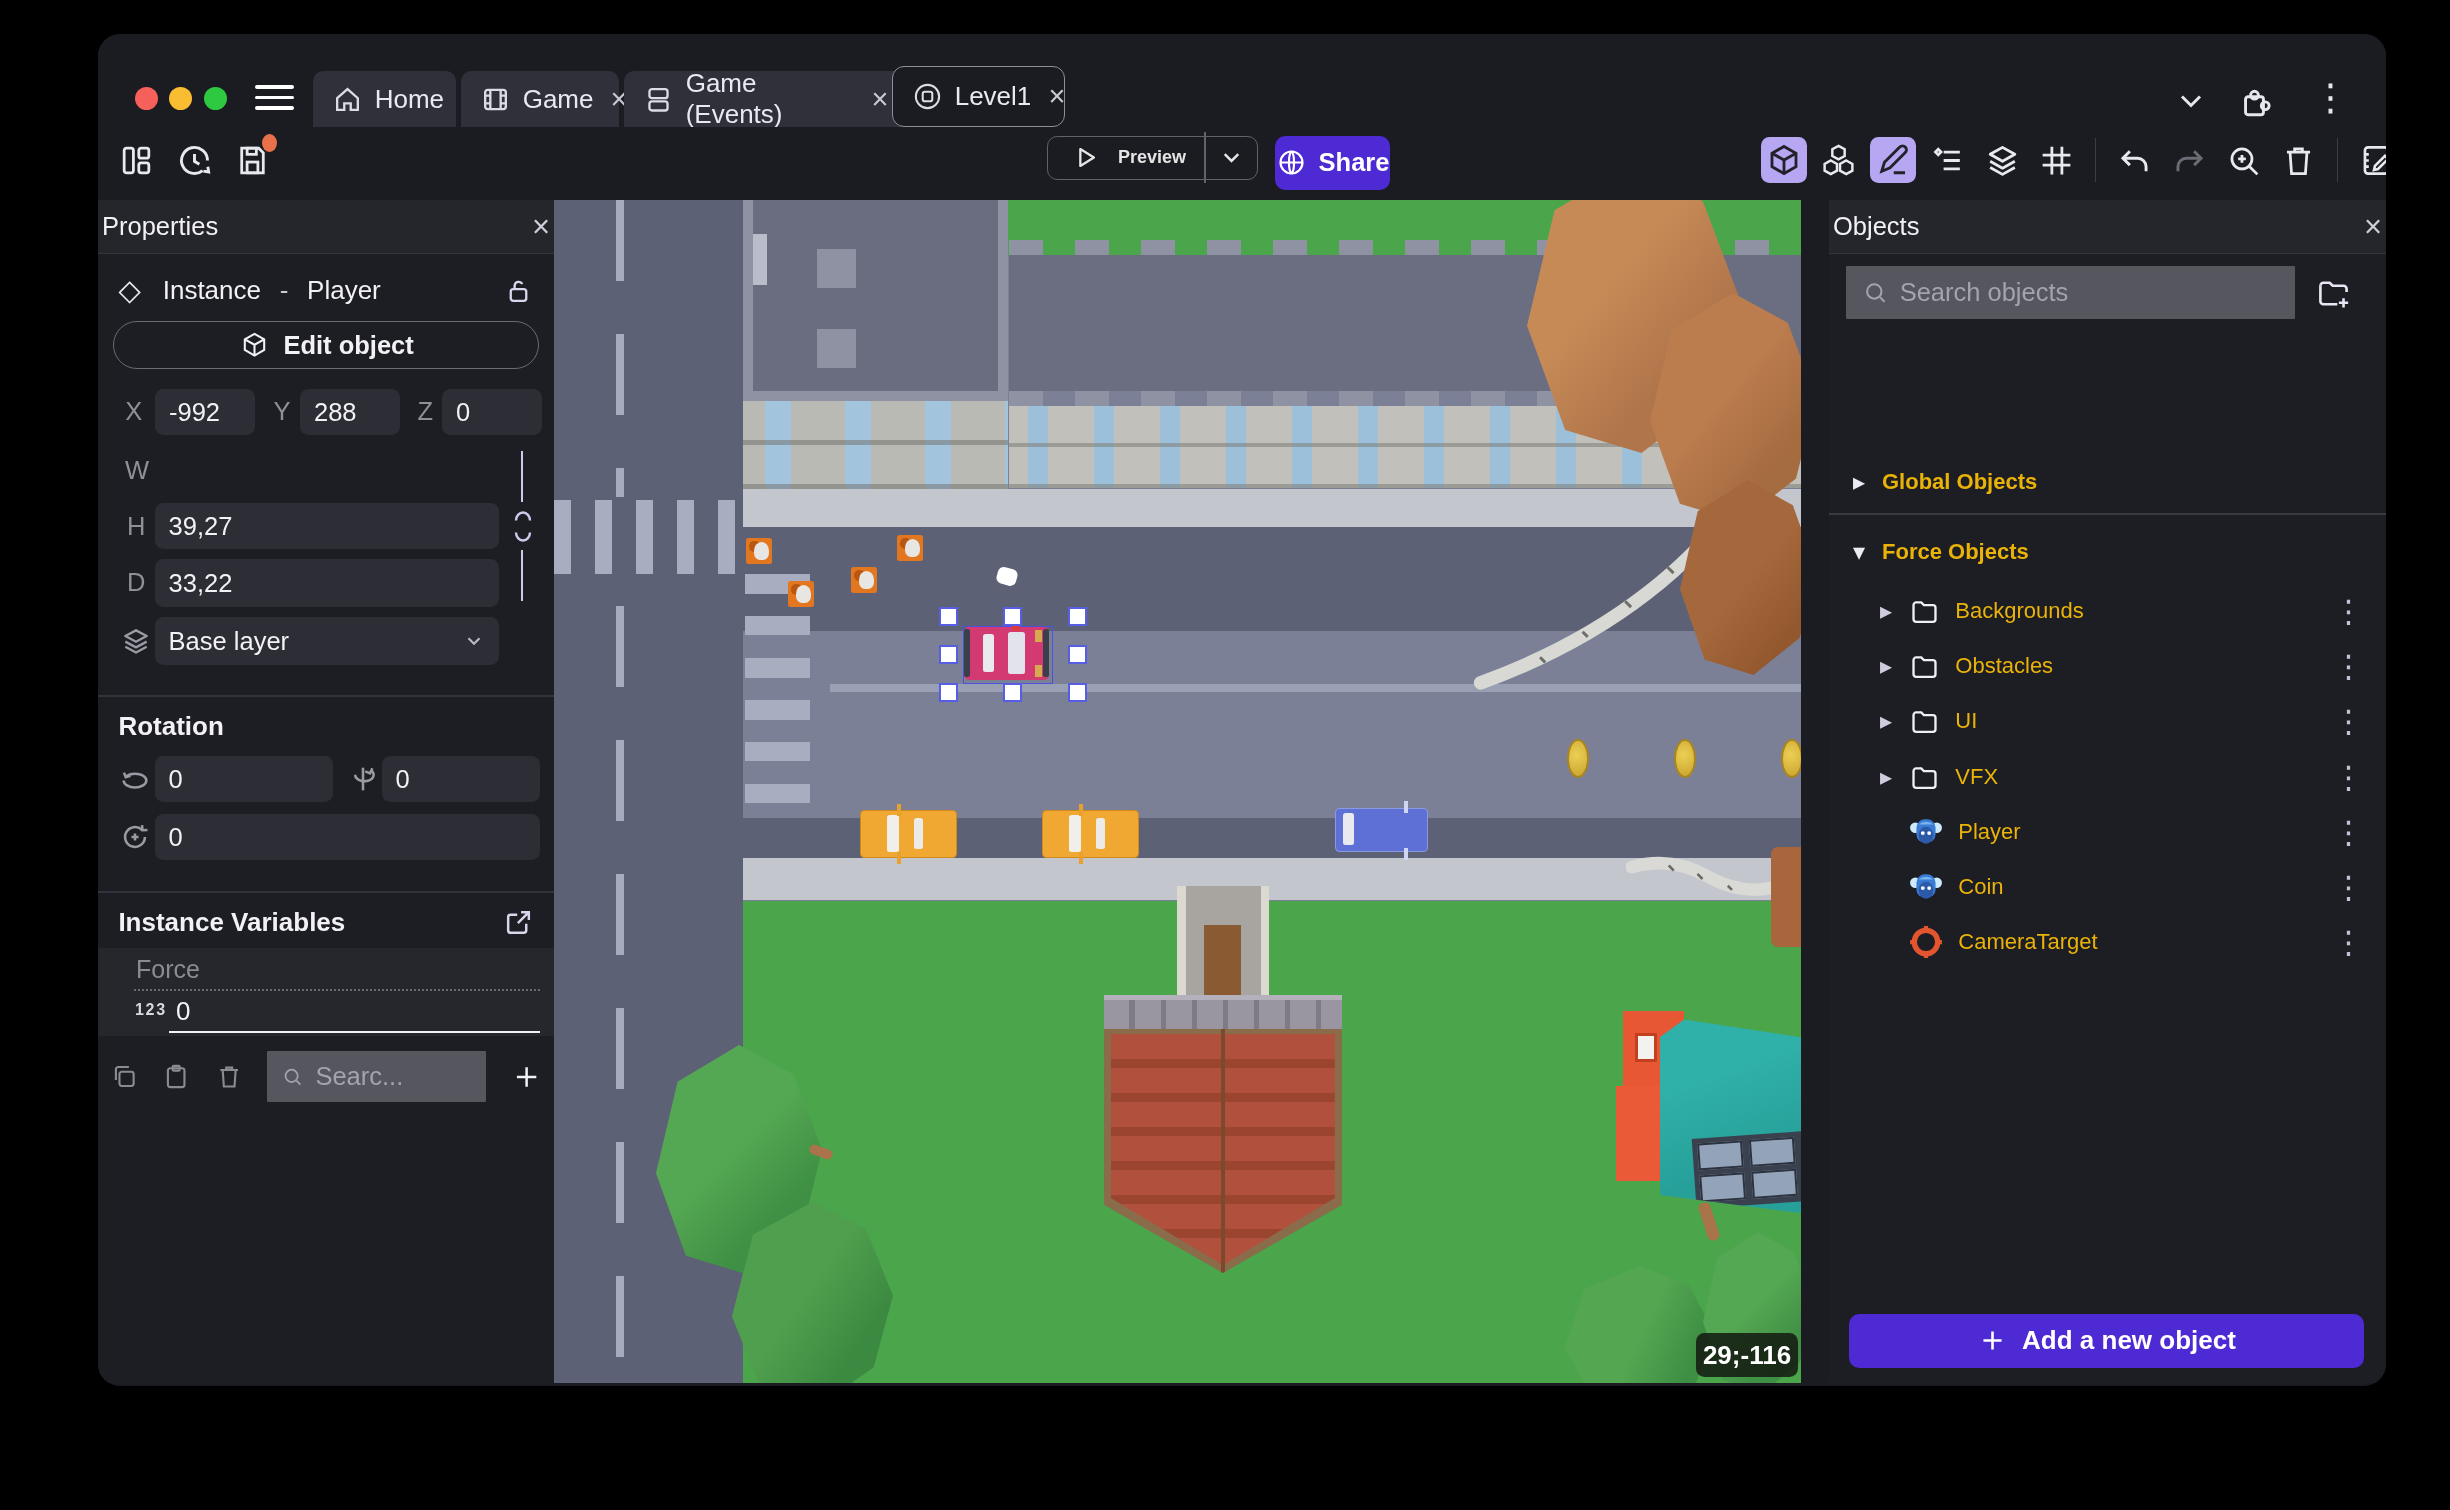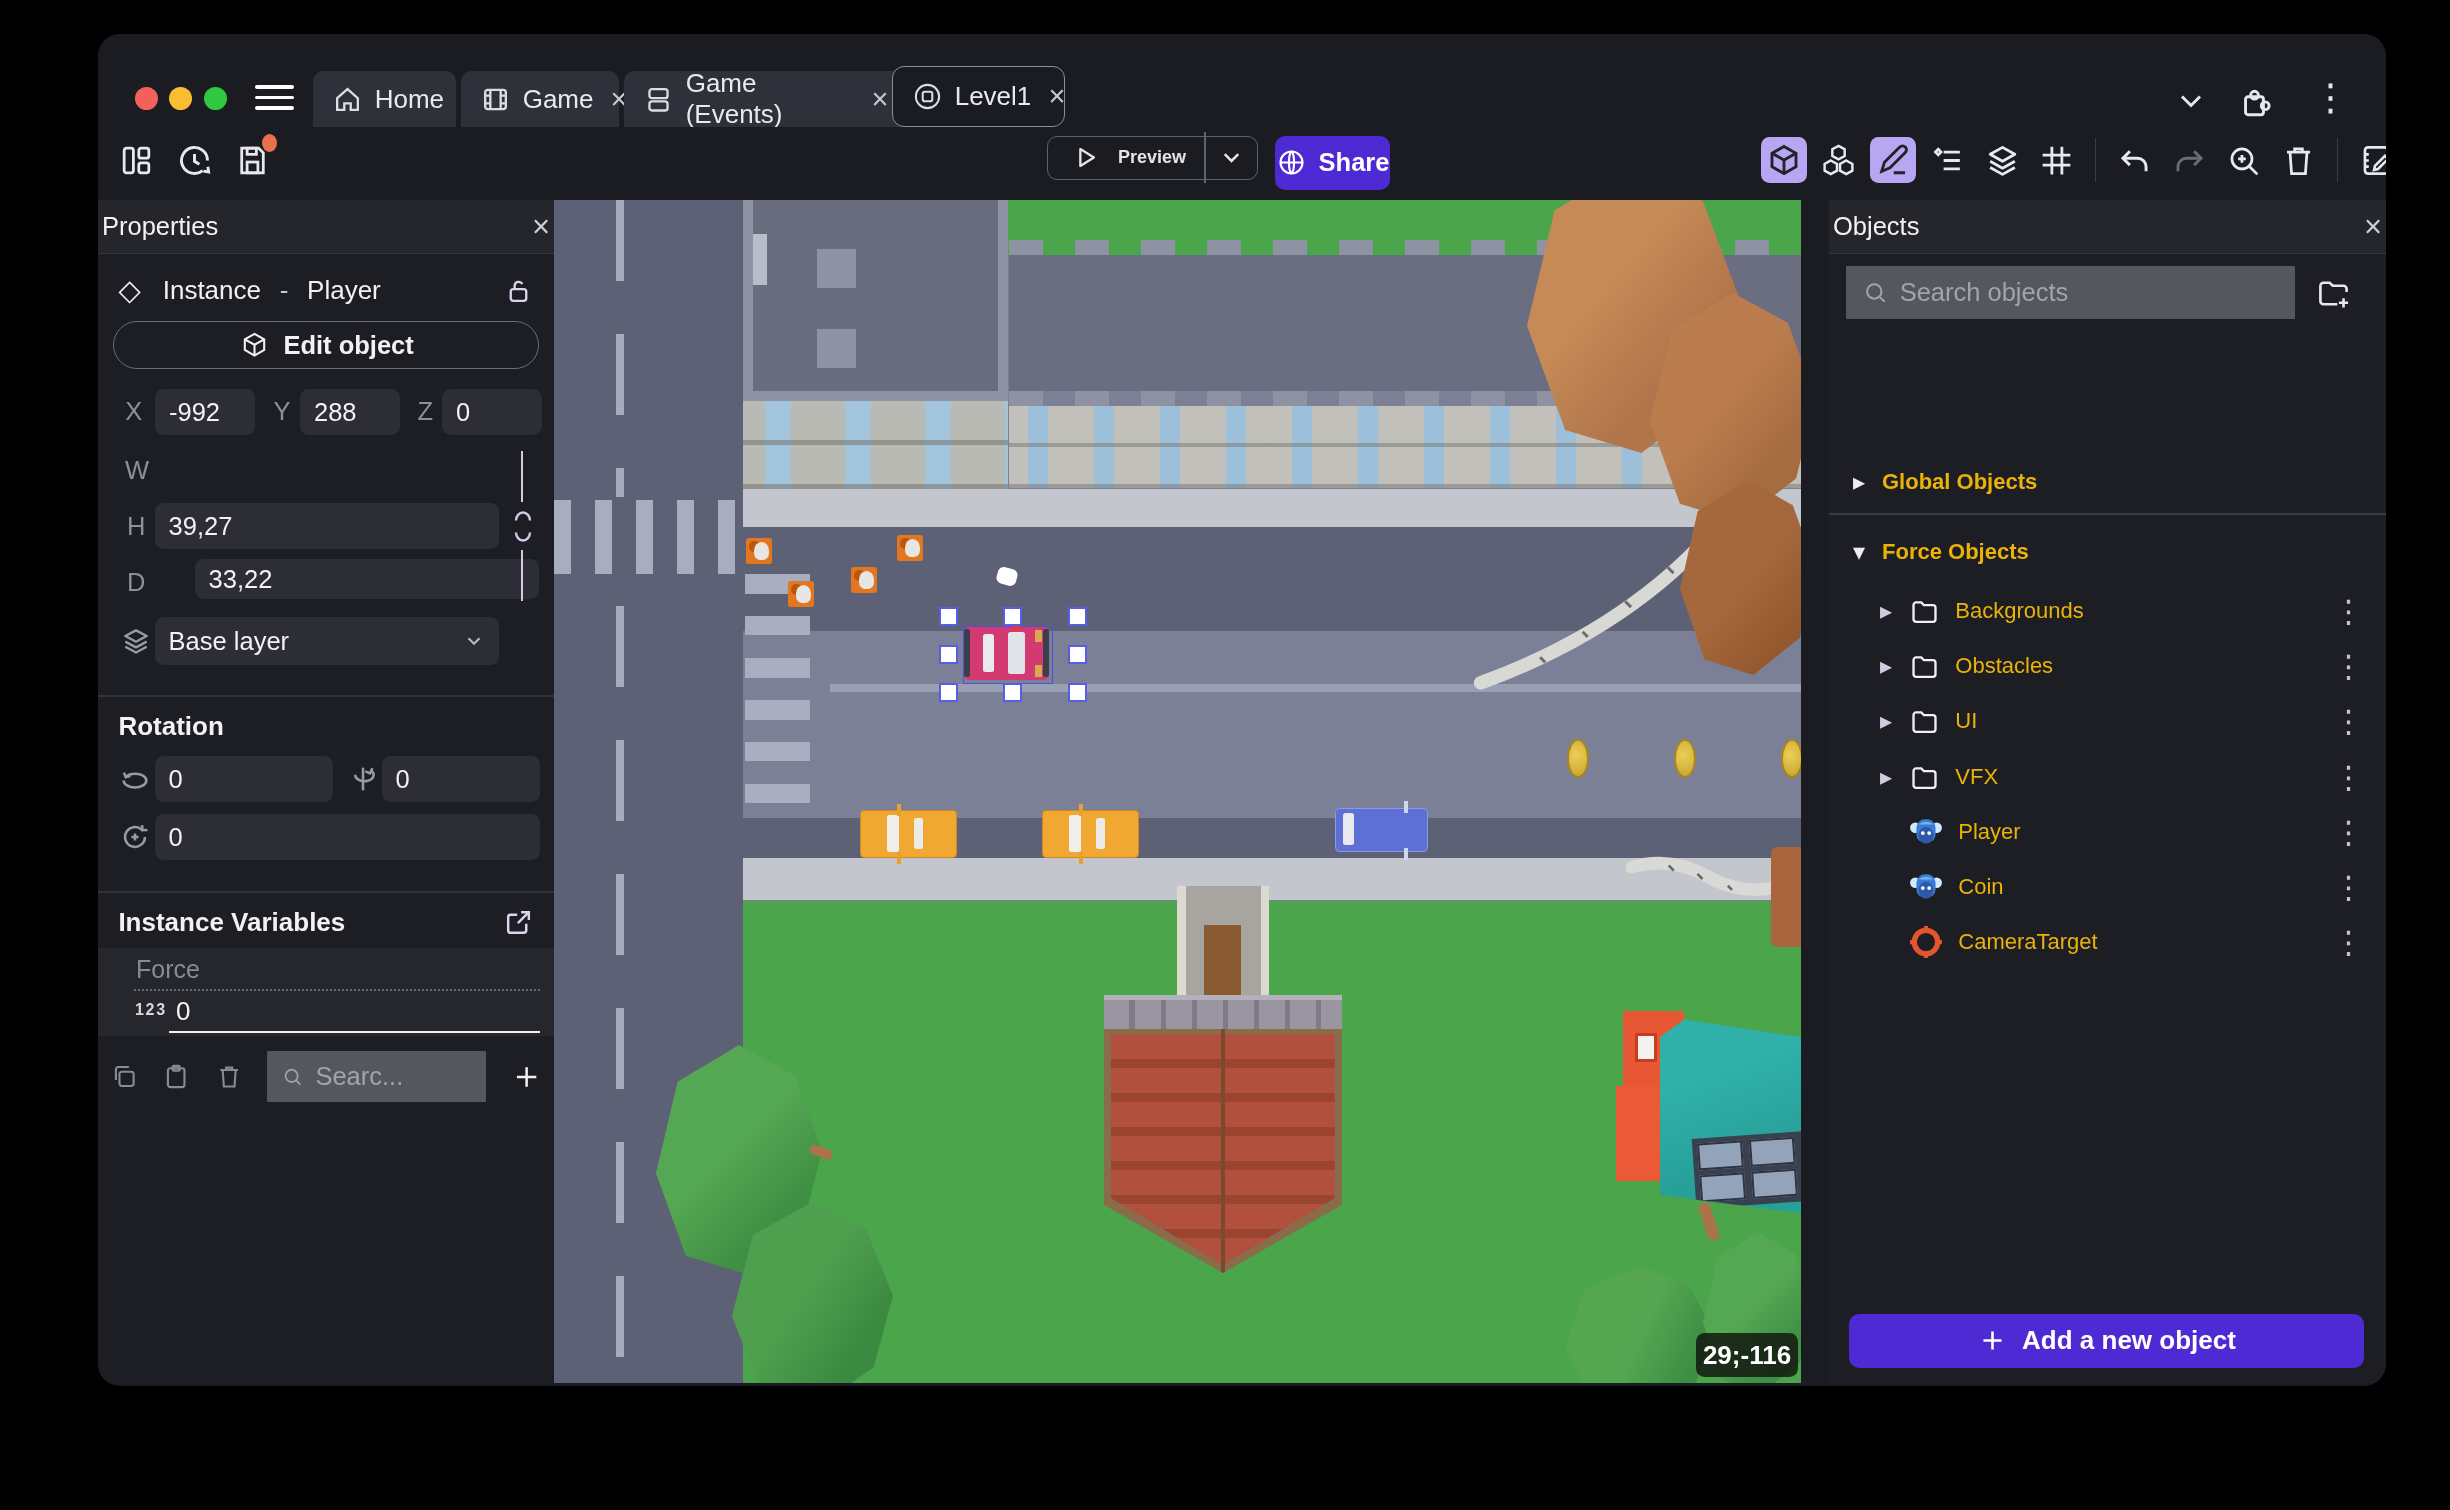--- a/index.html
+++ b/index.html
@@ -271,21 +271,21 @@
       <span class="abs lbl" style="left:155px;top:7.6px">Y</span>
       <input class="abs field" style="left: 182px; top: 0px; width: 100px; height: 46px;" readonly="" value="288">
       <span class="abs lbl" style="left:299px;top:7.6px">Z</span>
       <input class="abs field" style="left: 324px; top: 0px; width: 100px; height: 46px;" readonly="" value="0">
     </div>
 
     <span class="abs lbl" style="left:27px;top:256px">W</span>
     <span class="abs lbl" style="left:29px;top:312px">H</span>
     <input class="abs field" style="left: 57px; top: 303px; width: 344px; height: 46px;" readonly="" value="39,27">
     <span class="abs lbl" style="left:29px;top:368px">D</span>
-    <input class="abs field" style="left: 57px; top: 359px; width: 344px; height: 40px; margin-left: 40px;" readonly="" value="33,22">
+    <input class="abs field" style="left: 57px; top: 359px; width: 344px; height: 48px;" readonly="" value="33,22">
     <div class="abs" style="left:423px;top:251px;width:1.7px;height:51px;background:#cfc9ea"></div>
     <svg class="abs" style="left:413px;top:308px" width="24" height="37" viewBox="0 0 24 36" fill="none" stroke="#cfc9ea" stroke-width="2.4">
         <path d="M5 12 a7 8 0 0 1 14 0 M5 24 a7 8 0 0 0 14 0"></path>
       </svg>
     <div class="abs" style="left:423px;top:350px;width:1.7px;height:51px;background:#cfc9ea"></div>
 
     <svg class="abs gicon" style="left:22px;top:425px" width="32" height="32" viewBox="0 0 24 24" fill="none" stroke="currentColor" stroke-width="1.8" stroke-linejoin="round">
         <path d="M12 4 L20 8.3 L12 12.6 L4 8.3 Z"></path>
         <path d="M4 12.5 L12 16.8 L20 12.5"></path>
         <path d="M4 16.3 L12 20.6 L20 16.3"></path>

